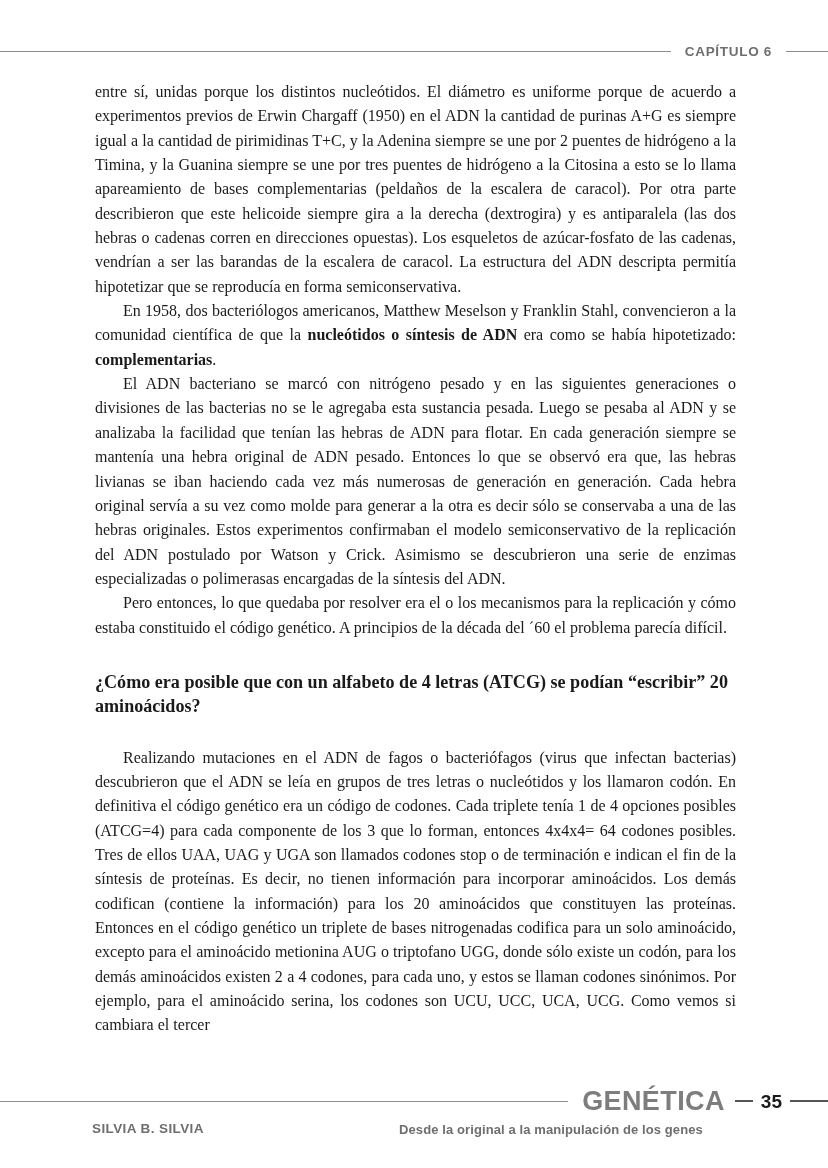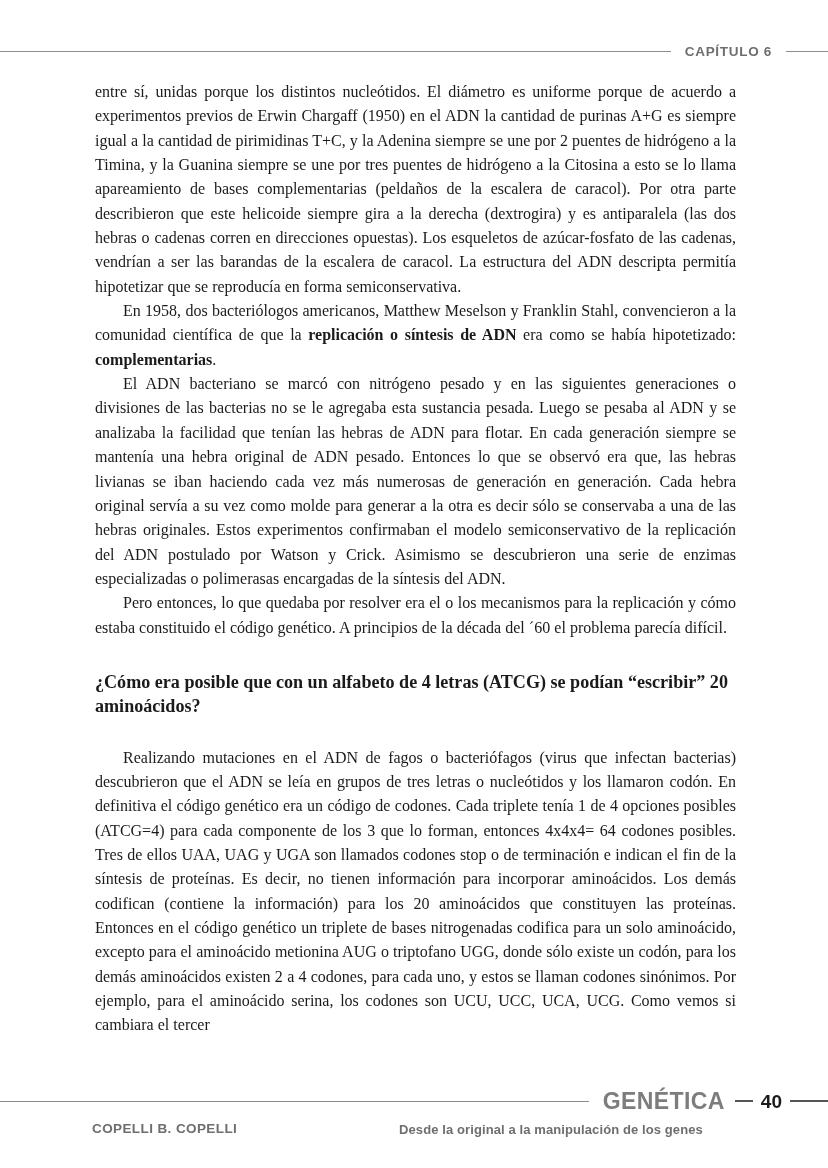--- a/index.html
+++ b/index.html
@@ -99,21 +99,21 @@
   .footer-rule-long {
     flex: 1 1 auto;
     height: 1px;
     background: #8d8d8d;
   }
   .footer-brand {
     flex: 0 0 auto;
     padding: 0 10px 0 14px;
     font-family: "Liberation Sans", "DejaVu Sans", sans-serif;
     font-weight: bold;
-    font-size: 23px;
+    font-size: 27px;
     letter-spacing: 0.4px;
     color: #7d7d7d;
     white-space: nowrap;
     line-height: 1;
   }
   .footer-rule-mid {
     flex: 0 0 auto;
     width: 18px;
     height: 1.5px;
     background: #555555;
@@ -170,40 +170,40 @@
 <div class="page-header">
   <div class="rule-left"></div>
   <div class="chapter-label">CAPÍTULO 6</div>
   <div class="rule-right-short"></div>
 </div>
 
 <div class="content">
 
   <p class="body-par no-indent"><span>entre sí, unidas porque los distintos nucleótidos. El diámetro es uniforme porque de acuerdo a experimentos previos de Erwin Chargaff (1950) en el ADN la cantidad de purinas A+G es siempre igual a la cantidad de pirimidinas T+C, y la Adenina siempre se une por 2 puentes de hidrógeno a la Timina, y la Guanina siempre se une por tres puentes de hidrógeno a la Citosina a esto se lo llama apareamiento de bases complementarias (peldaños de la escalera de caracol). Por otra parte describieron que este helicoide siempre gira a la derecha (dextrogira) y es antiparalela (las dos hebras o cadenas corren en direcciones opuestas). Los esqueletos de azúcar-fosfato de las cadenas, vendrían a ser las barandas de la escalera de caracol. La estructura del ADN descripta permitía hipotetizar que se reproducía en forma semiconservativa.</span></p>
 
-  <p class="body-par"><span>En 1958, dos bacteriólogos americanos, Matthew Meselson y Franklin Stahl, convencieron a la comunidad científica de que la </span><b>replicación o síntesis de ADN</b><span> era como se había hipotetizado: </span><b>complementarias</b><span>.</span></p>
+  <p class="body-par"><span>En 1958, dos bacteriólogos americanos, Matthew Meselson y Franklin Stahl, convencieron a la comunidad científica de que la </span><b>nucleótidos o síntesis de ADN</b><span> era como se había hipotetizado: </span><b>complementarias</b><span>.</span></p>
 
   <p class="body-par"><span>El ADN bacteriano se marcó con nitrógeno pesado y en las siguientes generaciones o divisiones de las bacterias no se le agregaba esta sustancia pesada. Luego se pesaba al ADN y se analizaba la facilidad que tenían las hebras de ADN para flotar. En cada generación siempre se mantenía una hebra original de ADN pesado. Entonces lo que se observó era que, las hebras livianas se iban haciendo cada vez más numerosas de generación en generación. Cada hebra original servía a su vez como molde para generar a la otra es decir sólo se conservaba a una de las hebras originales. Estos experimentos confirmaban el modelo semiconservativo de la replicación del ADN postulado por Watson y Crick. Asimismo se descubrieron una serie de enzimas especializadas o polimerasas encargadas de la síntesis del ADN.</span></p>
 
   <p class="body-par"><span>Pero entonces, lo que quedaba por resolver era el o los mecanismos para la replicación y cómo estaba constituido el código genético. A principios de la década del ´60 el problema parecía difícil.</span></p>
 
   <div class="gap-before-question"></div>
 
   <h2 class="section-question">¿Cómo era posible que con un alfabeto de 4 letras (ATCG) se podían “escribir” 20 aminoácidos?</h2>
 
   <div class="gap-after-question"></div>
 
   <p class="body-par"><span>Realizando mutaciones en el ADN de fagos o bacteriófagos (virus que infectan bacterias) descubrieron que el ADN se leía en grupos de tres letras o nucleótidos y los llamaron codón. En definitiva el código genético era un código de codones. Cada triplete tenía 1 de 4 opciones posibles (ATCG=4) para cada componente de los 3 que lo forman, entonces 4x4x4= 64 codones posibles. Tres de ellos UAA, UAG y UGA son llamados codones stop o de terminación e indican el fin de la síntesis de proteínas. Es decir, no tienen información para incorporar aminoácidos. Los demás codifican (contiene la información) para los 20 aminoácidos que constituyen las proteínas. Entonces en el código genético un triplete de bases nitrogenadas codifica para un solo aminoácido, excepto para el aminoácido metionina AUG o triptofano UGG, donde sólo existe un codón, para los demás aminoácidos existen 2 a 4 codones, para cada uno, y estos se llaman codones sinónimos. Por ejemplo, para el aminoácido serina, los codones son UCU, UCC, UCA, UCG. Como vemos si cambiara el tercer</span></p>
 </div>
 
 <div class="page-footer">
   <div class="footer-rule-row">
     <div class="footer-rule-long"></div>
     <div class="footer-brand">GENÉTICA</div>
     <div class="footer-rule-mid"></div>
-    <div class="footer-pagenum">40</div>
+    <div class="footer-pagenum">35</div>
     <div class="footer-rule-end"></div>
   </div>
   <div class="footer-meta-row">
-    <div class="footer-author">COPELLI B. COPELLI</div>
+    <div class="footer-author">SILVIA B. SILVIA</div>
     <div class="footer-subtitle">Desde la original a la manipulación de los genes</div>
   </div>
 </div>
 
 </body></html>

